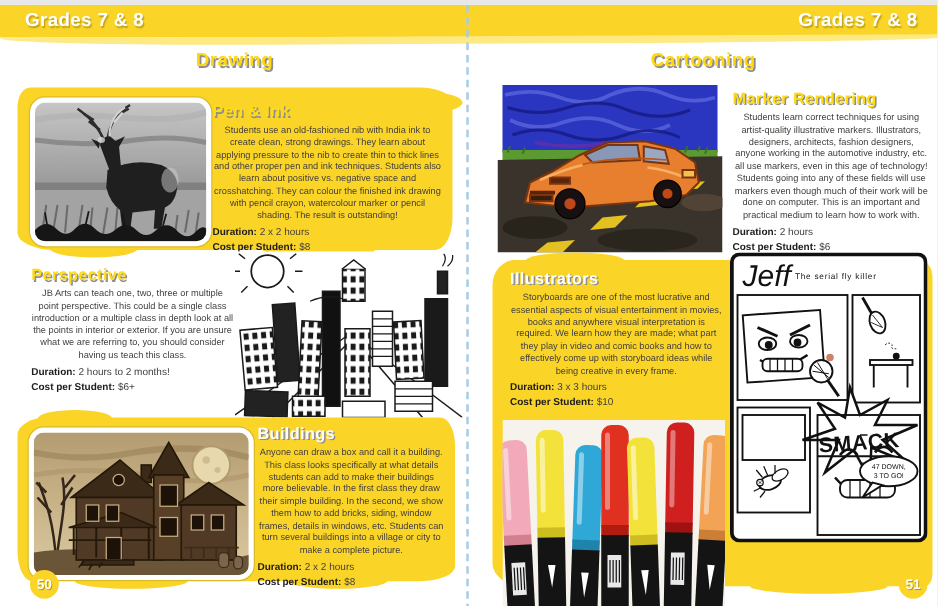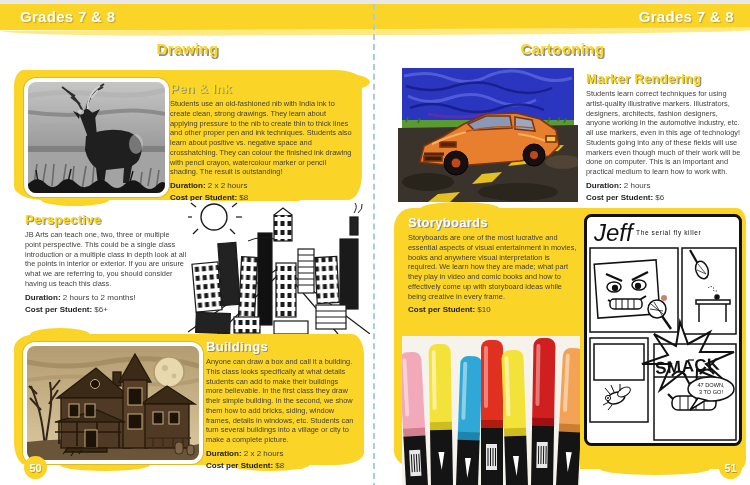--- a/index.html
+++ b/index.html
@@ -31,21 +31,21 @@
   #blob-storyboards{left:394px;top:204px;width:352px;height:261px;border-radius:18px 10px 6px 26px/20px 14px 10px 18px;}
 
   
   .frame{background:#fff;border-radius:12px;padding:4px;box-shadow:0 0 0 1px rgba(0,0,0,.12);}
   .frame svg{display:block;border-radius:8px;}
 
   
   .sec-head{font-size:13px;font-weight:800;letter-spacing:.3px;margin:0 0 3px 0;}
   .sec-head.yellow{color:#ffdb16;text-shadow:1.2px 1.2px 0 #8e8e8e;}
   .sec-head.white{color:#ffffff;text-shadow:1.2px 1.2px 0 #8e8e8e;}
-  .sec-body{font-size:7.4px;line-height:1.32;color:#413f3d;margin:0 0 4px 0;}
+  .sec-body{font-size:7.4px;line-height:1.32;color:#413f3d;margin:0 0 4px 0;text-align:center;}
   .meta{font-size:8px;color:#413f3d;margin:3px 0 0 0;}
   .meta b{color:#1d1d1d;}
 
   
   .pagenum{width:23px;height:23px;border-radius:50%;background:#fbd428;color:#ffffff;
            font-size:11px;font-weight:800;display:flex;align-items:center;justify-content:center;
            text-shadow:0.8px 0.8px 0 #b99a10;}
 
   svg text{font-family:"Liberation Sans",sans-serif;}
 </style>
@@ -315,26 +315,27 @@
     <div class="meta"><b>Duration:</b> <span>2 hours</span></div>
     <div class="meta"><b>Cost per Student:</b> <span>$6</span></div>
   </div>
 
   <div class="abs blob" id="blob-storyboards"></div>
   <div class="abs daub" style="left:420px;top:198px;width:80px;height:14px;"></div>
   <div class="abs daub" style="left:600px;top:459px;width:110px;height:12px;"></div>
   <div class="abs daub" style="left:440px;top:460px;width:70px;height:11px;"></div>
 
   <div class="abs" style="left:408px;top:211px;width:170px;">
-    <div class="sec-head white">Storyboards</div>
+    <div class="sec-head white">Illustrators</div>
     <div class="sec-body">Storyboards are one of the most lucrative and essential aspects of visual entertainment in movies, books and anywhere visual interpretation is required. We learn how they are made; what part they play in video and comic books and how to effectively come up with storyboard ideas while being creative in every frame.</div>
+    <div class="meta"><b>Duration:</b> <span>3 x 3 hours</span></div>
     <div class="meta"><b>Cost per Student:</b> <span>$10</span></div>
   </div>
 
-  <div class="abs" style="left:584px;top:210px;">
+  <div class="abs" style="left:584px;top:198px;">
     <svg width="158" height="232" viewBox="0 0 158 232">
       <rect x="1.5" y="1.5" width="155" height="229" rx="6" fill="#ffffff" stroke="#111111" stroke-width="3"></rect>
       <text x="10" y="27" font-size="24" font-style="italic" font-family="DejaVu Serif, serif" fill="#111">Jeff</text>
       <text x="52" y="21" font-size="6.6" letter-spacing="0.6" fill="#111">The serial fly killer</text>
 
       <g stroke="#111" fill="none" stroke-width="1.5">
         <rect x="6" y="34" width="88" height="84"></rect>
         <rect x="12" y="48" width="62" height="54" transform="rotate(-4 43 75)" fill="#fff"></rect>
         <path d="M22,60 l16,7" stroke-width="2.4"></path>
           <path d="M64,58 l-16,8" stroke-width="2.4"></path>

